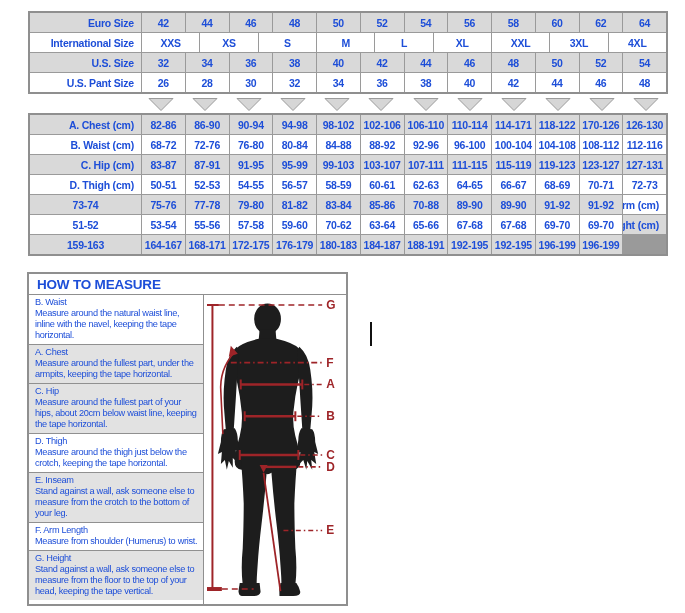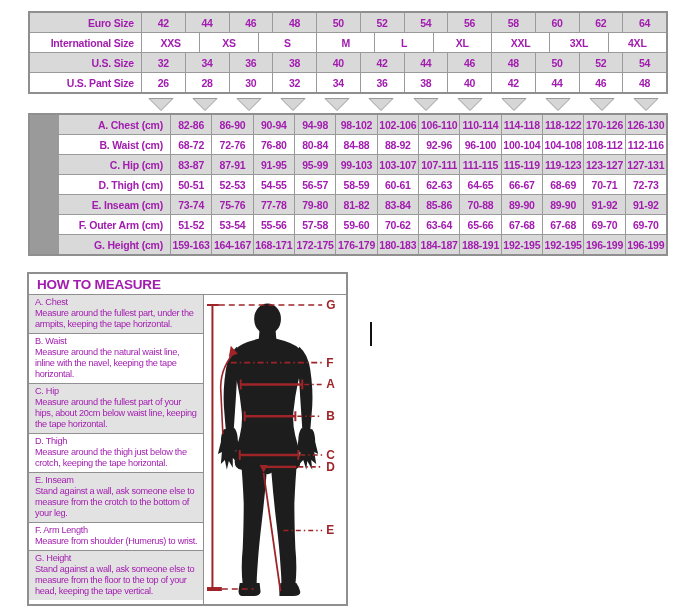--- a/index.html
+++ b/index.html
@@ -1,26 +1,26 @@
 <!DOCTYPE html>
 <html><head>
 <meta charset="utf-8">
 <style>
   html,body{margin:0;padding:0;background:#fff;}
   .canvas{
     position:relative;width:685px;height:613px;background:#fff;overflow:hidden;
-    font-family:"Liberation Sans","DejaVu Sans",sans-serif;color:#a21caf;
+    font-family:"Liberation Sans","DejaVu Sans",sans-serif;color:#1d4ed8;
   }
   
   .grid-table{
     position:absolute;display:grid;gap:1px;background:#9a9a9a;
     border:2px solid #8f8f8f;box-sizing:border-box;
   }
   #size-table{left:28px;top:11px;width:640px;grid-template-columns:111px repeat(36,1fr);grid-auto-rows:19px;}
-  #measure-table{left:28px;top:113px;width:640px;grid-template-columns:111px repeat(12,1fr);grid-auto-rows:19px;padding-left:29px;}
+  #measure-table{left:28px;top:113px;width:640px;grid-template-columns:111px repeat(12,1fr);grid-auto-rows:19px;}
   .cell{
     display:flex;align-items:center;justify-content:center;
     font-size:10.5px;font-weight:bold;letter-spacing:-0.2px;background:#fff;white-space:nowrap;overflow:hidden;
   }
   .cell.shaded{background:#d9d9d9;}
   .cell.row-label{justify-content:flex-end;padding-right:7px;}
   
   #arrow-row{
     position:absolute;left:139px;top:96px;width:529px;height:16px;
     display:grid;grid-template-columns:repeat(12,1fr);
@@ -172,21 +172,21 @@
   <div id="measure-table" class="grid-table">
       <div class="cell row-label shaded">A. Chest (cm)</div>
       <div class="cell shaded">82-86</div>
       <div class="cell shaded">86-90</div>
       <div class="cell shaded">90-94</div>
       <div class="cell shaded">94-98</div>
       <div class="cell shaded">98-102</div>
       <div class="cell shaded">102-106</div>
       <div class="cell shaded">106-110</div>
       <div class="cell shaded">110-114</div>
-      <div class="cell shaded">114-118</div>
+      <div class="cell shaded">114-171</div>
       <div class="cell shaded">118-122</div>
       <div class="cell shaded">170-126</div>
       <div class="cell shaded">126-130</div>
       <div class="cell row-label">B. Waist (cm)</div>
       <div class="cell">68-72</div>
       <div class="cell">72-76</div>
       <div class="cell">76-80</div>
       <div class="cell">80-84</div>
       <div class="cell">84-88</div>
       <div class="cell">88-92</div>
@@ -215,21 +215,20 @@
       <div class="cell">54-55</div>
       <div class="cell">56-57</div>
       <div class="cell">58-59</div>
       <div class="cell">60-61</div>
       <div class="cell">62-63</div>
       <div class="cell">64-65</div>
       <div class="cell">66-67</div>
       <div class="cell">68-69</div>
       <div class="cell">70-71</div>
       <div class="cell">72-73</div>
-      <div class="cell row-label shaded">E. Inseam (cm)</div>
       <div class="cell shaded">73-74</div>
       <div class="cell shaded">75-76</div>
       <div class="cell shaded">77-78</div>
       <div class="cell shaded">79-80</div>
       <div class="cell shaded">81-82</div>
       <div class="cell shaded">83-84</div>
       <div class="cell shaded">85-86</div>
       <div class="cell shaded">70-88</div>
       <div class="cell shaded">89-90</div>
       <div class="cell shaded">89-90</div>
@@ -260,22 +259,22 @@
       <div class="cell shaded">192-195</div>
       <div class="cell shaded">192-195</div>
       <div class="cell shaded">196-199</div>
       <div class="cell shaded">196-199</div>
     </div>
 
   <div id="measure-box">
     <div id="htm-header">HOW TO MEASURE</div>
     <div id="htm-body">
       <div id="htm-sections">
+          <div class="htm-section"><span class="sec-title">B. Waist</span><span>Measure around the natural waist line, inline with the navel, keeping the tape horizontal.</span></div>
           <div class="htm-section shaded"><span class="sec-title">A. Chest</span><span>Measure around the fullest part, under the armpits, keeping the tape horizontal.</span></div>
-          <div class="htm-section"><span class="sec-title">B. Waist</span><span>Measure around the natural waist line, inline with the navel, keeping the tape horizontal.</span></div>
           <div class="htm-section shaded"><span class="sec-title">C. Hip</span><span>Measure around the fullest part of your hips, about 20cm below waist line, keeping the tape horizontal.</span></div>
           <div class="htm-section"><span class="sec-title">D. Thigh</span><span>Measure around the thigh just below the crotch, keeping the tape horizontal.</span></div>
           <div class="htm-section shaded"><span class="sec-title">E. Inseam</span><span>Stand against a wall, ask someone else to measure from the crotch to the bottom of your leg.</span></div>
           <div class="htm-section"><span class="sec-title">F. Arm Length</span><span>Measure from shoulder (Humerus) to wrist.</span></div>
           <div class="htm-section shaded"><span class="sec-title">G. Height</span><span>Stand against a wall, ask someone else to measure from the floor to the top of your head, keeping the tape vertical.</span></div>
         </div>
       <div id="figure-area">
         <svg id="figure-svg" width="142" height="309" viewBox="0 0 143 311">
 
           <g fill="#1d1d1d">

